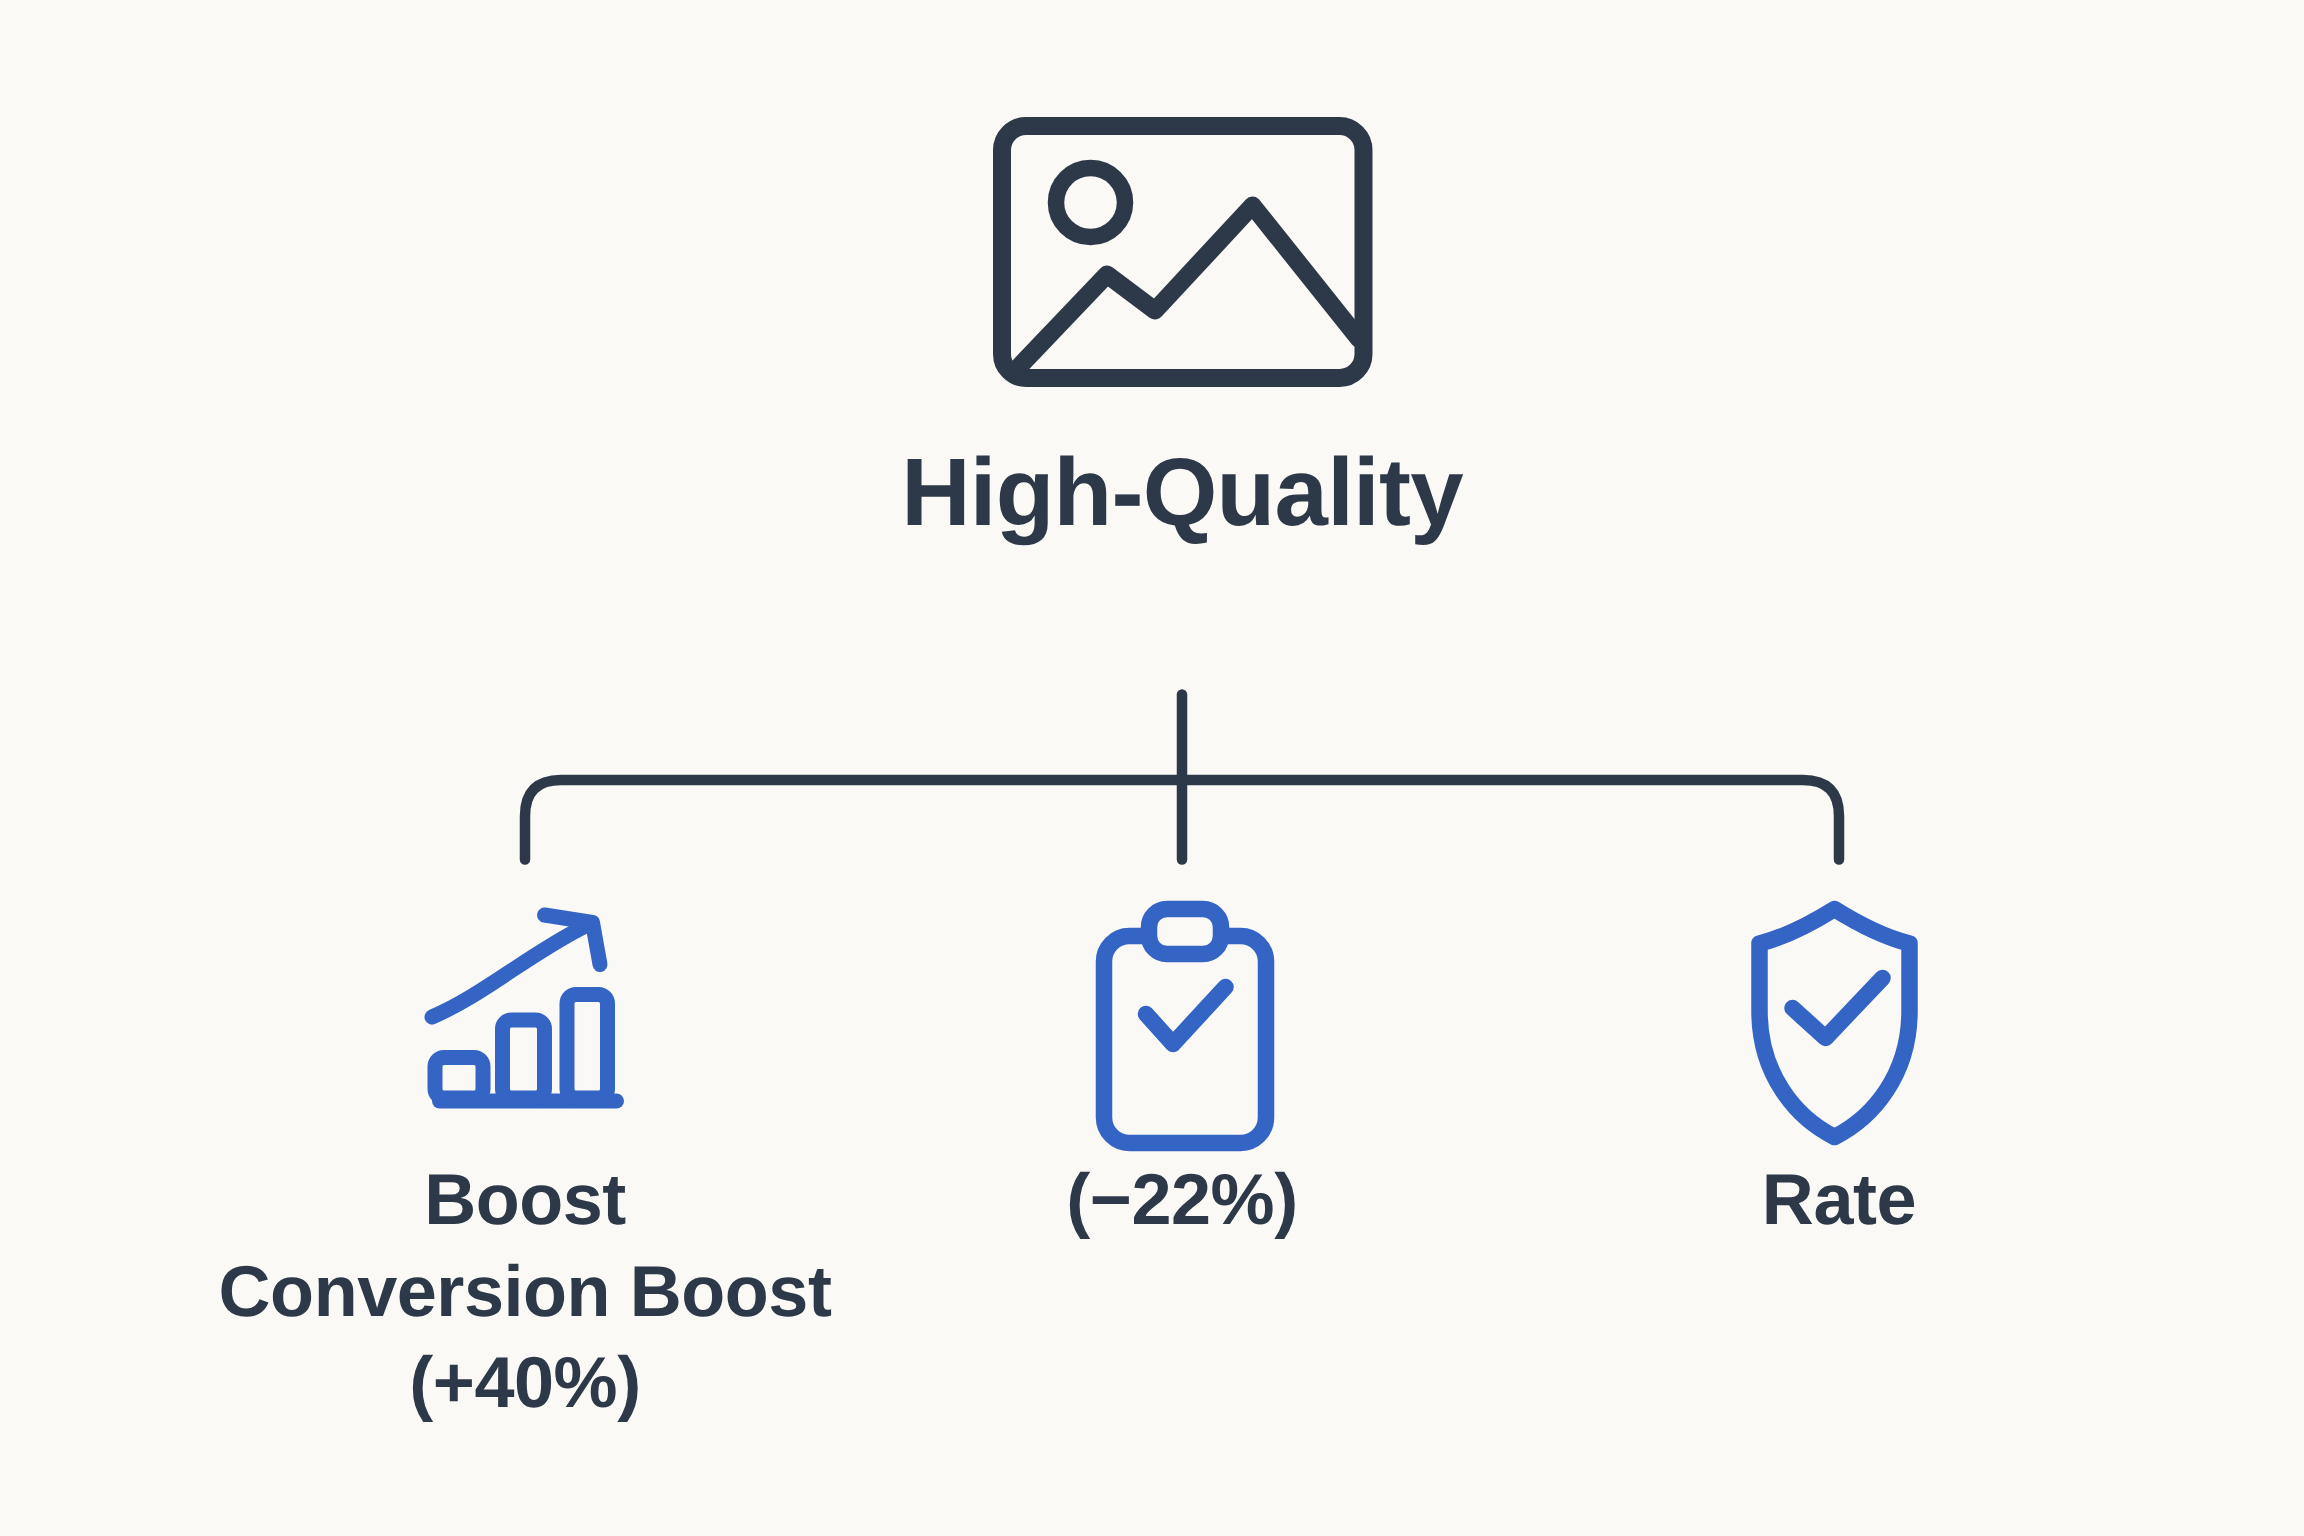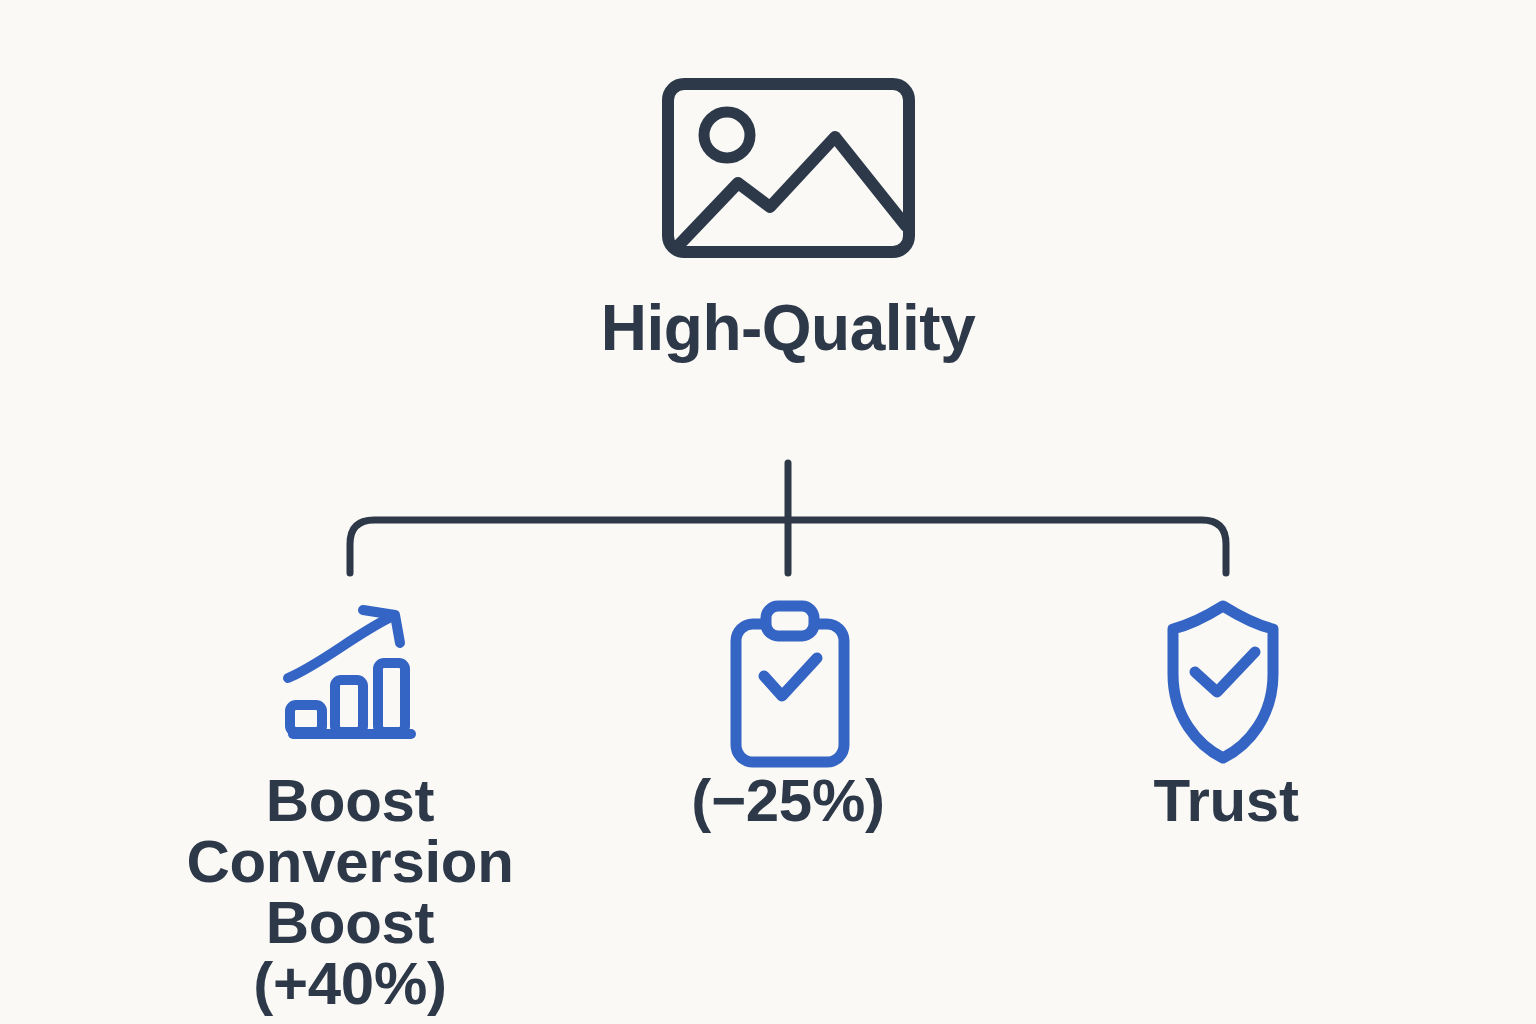--- a/index.html
+++ b/index.html
@@ -44,21 +44,21 @@
   .branch-icon { position: absolute; }
   .icon-growth    { left: 263px;  top: 606px; }
   .icon-clipboard { left: 708px;  top: 600px; }
   .icon-shield    { left: 1139px; top: 598px; }
 
   .branch-label {
     position: absolute;
     top: 770px;
     width: 500px;
     text-align: center;
-    font-size: 60px;
+    font-size: 48px;
     font-weight: 700;
     line-height: 61px;
     letter-spacing: -0.3px;
     color: #2d3948;
   }
   .label-1 { left: 80px; }
   .label-2 { left: 518px; }
   .label-3 { left: 956px; }
 
   .navy-stroke {
@@ -115,20 +115,20 @@
     <path class="blue-stroke" d="M36,74 L58,94 L96,54" stroke-width="11"></path>
   </svg>
 
   <div class="branch-label label-1">
     <div>Boost</div>
     <div>Conversion Boost</div>
     <div>(+40%)</div>
   </div>
 
   <div class="branch-label label-2">
-    <div>(−25%)</div>
+    <div>(−22%)</div>
   </div>
 
   <div class="branch-label label-3">
-    <div>Trust</div>
+    <div>Rate</div>
   </div>
 
 </div>
 
 </body></html>

